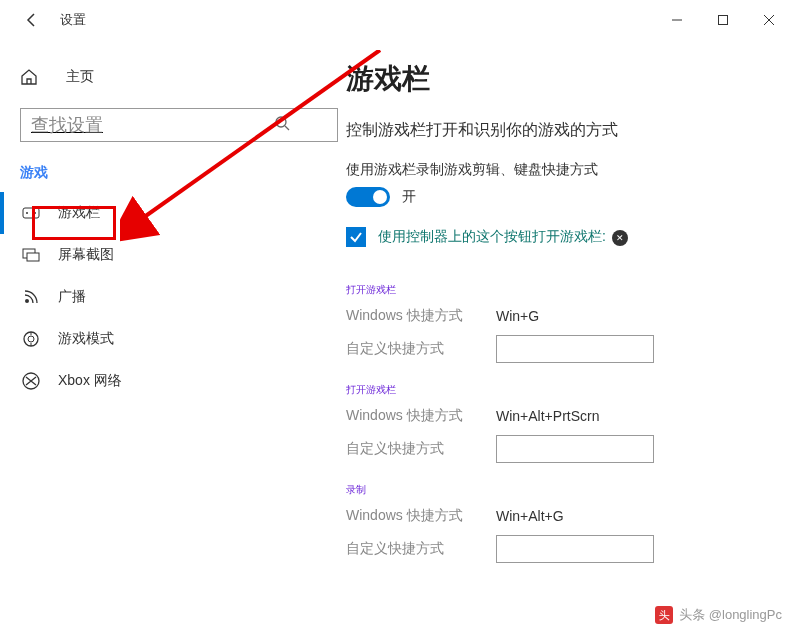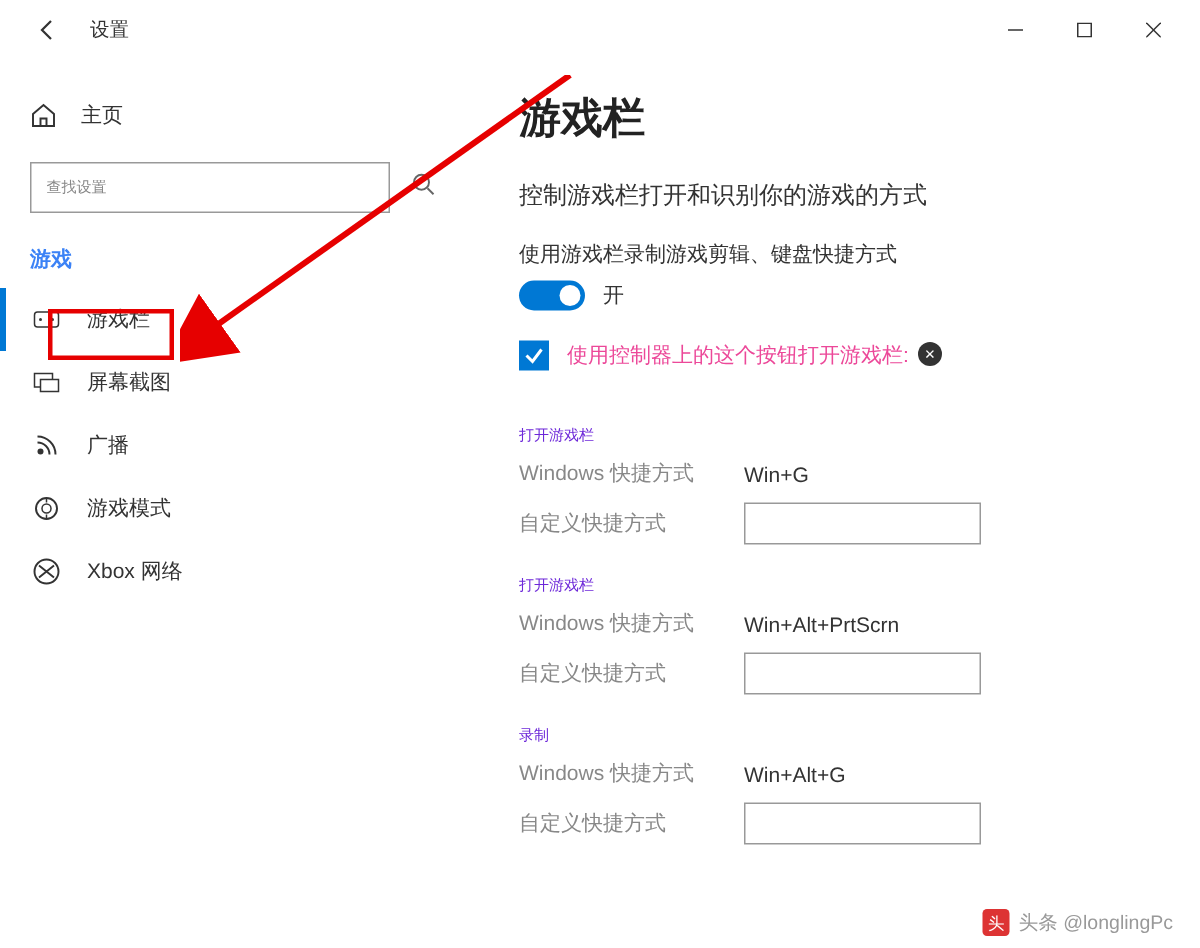--- a/index.html
+++ b/index.html
@@ -8,25 +8,25 @@
     .titlebar { height: 40px; display: flex; align-items: center; padding: 0 8px; }
     .titlebar-left { display: flex; align-items: center; gap: 16px; padding-left: 12px; }
     .back-btn { width: 24px; height: 24px; display: flex; align-items: center; justify-content: center; cursor: pointer; }
     .title { font-size: 13px; color: #333; text-align: right; }
     .titlebar-right { margin-left: auto; display: flex; }
     .win-btn { width: 46px; height: 32px; display: flex; align-items: center; justify-content: center; cursor: pointer; }
     
     .content { display: flex; height: calc(100% - 40px); }
     
     .sidebar { width: 320px; padding: 20px 0 0 0; }
-    .home-row { display: flex; align-items: center; gap: 16px; padding: 8px 20px; cursor: pointer; }
+    .home-row { display: flex; align-items: center; gap: 28px; padding: 8px 20px; cursor: pointer; }
     .home-label { font-size: 14px; color: #333; }
     
     .search-box { margin: 14px 20px 0 20px; position: relative; }
-    .search-input { width: 240px; height: 34px; border: 1px solid #999; padding: 0 36px 0 10px; font-size: 10px; outline: none; }
+    .search-input { width: 318px; height: 34px; border: 1px solid #999; padding: 0 36px 0 10px; font-size: 18px; outline: none; text-decoration: underline; }
     .search-input::placeholder { color: #888; }
     .search-icon { position: absolute; right: 10px; top: 50%; transform: translateY(-50%); color: #666; }
     
     .section-header { font-size: 14px; font-weight: 600; color: #3b82f6; padding: 22px 20px 10px 20px; }
     
     .nav-item { display: flex; align-items: center; gap: 18px; padding: 12px 20px 12px 22px; cursor: pointer; position: relative; font-size: 14px; }
     .nav-item .icon-slot { width: 18px; height: 18px; display: flex; align-items: center; justify-content: center; color: #333; }
     .nav-item-label { color: #333; }
     
     .nav-selected-box { position: absolute; left: 32px; top: 206px; width: 84px; height: 34px; border: 3px solid #e60000; pointer-events: none; }
@@ -38,21 +38,21 @@
     .sub-desc { font-size: 14px; color: #333; margin-bottom: 8px; }
     
     .toggle-row { display: flex; align-items: center; gap: 12px; margin-bottom: 20px; }
     .toggle { width: 44px; height: 20px; background: #0078d4; border-radius: 10px; position: relative; cursor: pointer; }
     .toggle-knob { position: absolute; right: 3px; top: 3px; width: 14px; height: 14px; background: #fff; border-radius: 50%; }
     .toggle-label { font-size: 14px; color: #333; }
     
     .checkbox-row { display: flex; align-items: center; gap: 12px; margin-bottom: 36px; }
     .checkbox { width: 20px; height: 20px; background: #0078d4; display: flex; align-items: center; justify-content: center; cursor: pointer; }
     .checkbox svg { stroke: #fff; }
-    .checkbox-label { font-size: 14px; color: #ec4899; display: flex; align-items: flex-start; gap: 6px; }
+    .checkbox-label { font-size: 14px; color: #0f766e; display: flex; align-items: flex-end; gap: 6px; }
     .xbox-icon-small { width: 16px; height: 16px; background: #333; border-radius: 50%; display: inline-block; position: relative; }
     .xbox-icon-small::after { content: "✕"; color: #fff; font-size: 9px; position: absolute; top: 50%; left: 50%; transform: translate(-50%, -50%); }
     
     .main h2 { font-size: 20px; font-weight: 600; color: #222; margin-bottom: 22px; }
     
     .shortcut-group { margin-bottom: 20px; }
     .group-title { font-size: 10px; color: #6d28d9; margin-bottom: 10px; }
     .shortcut-row { display: flex; align-items: center; margin-bottom: 10px; }
     .shortcut-key { width: 150px; font-size: 14px; color: #888; }
     .shortcut-val { font-size: 14px; color: #333; }

